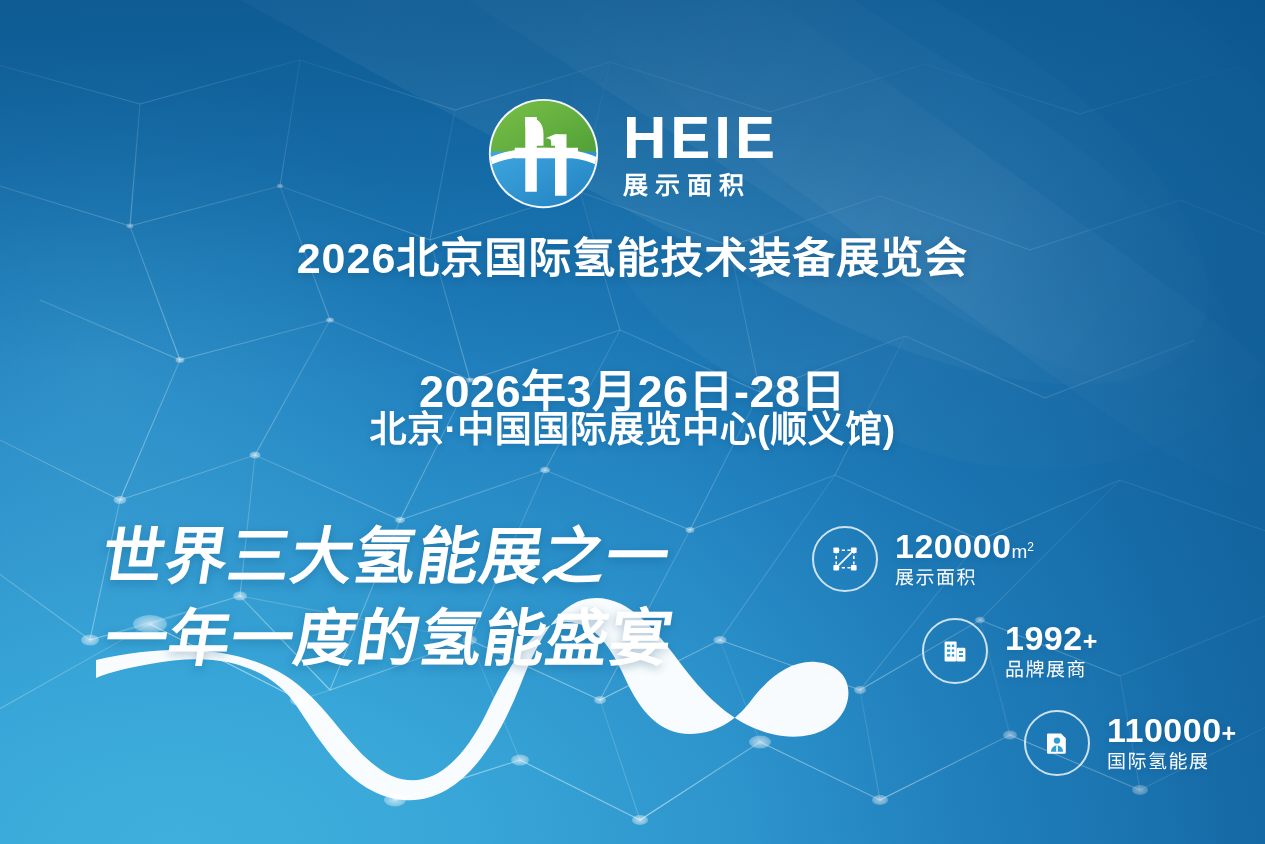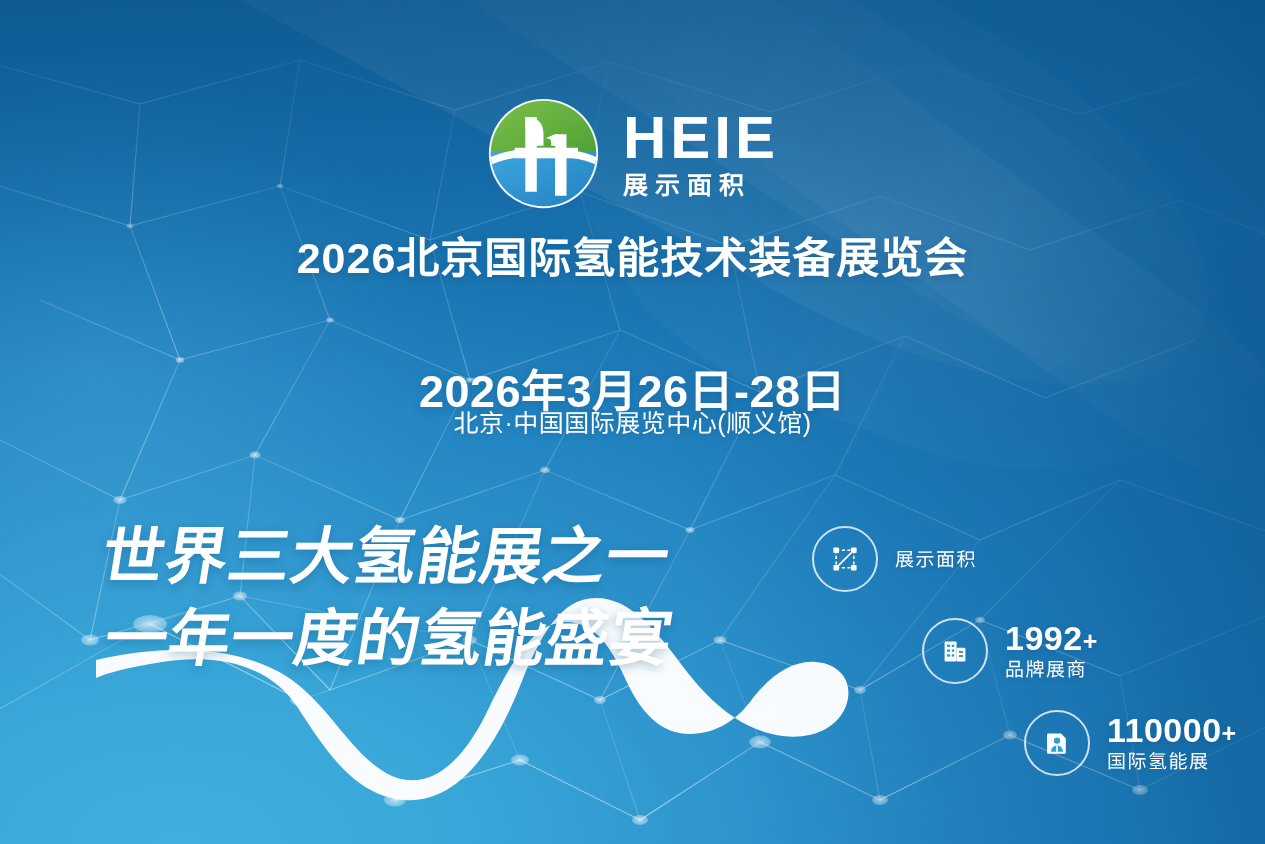--- a/index.html
+++ b/index.html
@@ -149,22 +149,22 @@
     color: #ffffff;
     letter-spacing: 0.5px;
     line-height: 1.08;
     text-shadow: 0 2px 8px rgba(7,60,100,0.26);
   }
   .venue {
     position: absolute;
     left: 0; right: 0;
     top: 408px;
     text-align: center;
-    font-size: 25px;
-    font-weight: 400;
+    font-size: 37px;
+    font-weight: 700;
     color: #ffffff;
     letter-spacing: 0.5px;
     line-height: 1.2;
     text-shadow: 0 2px 7px rgba(7,60,100,0.22);
   }
 
   
   .slogan {
     position: absolute;
     left: 96px;
@@ -392,20 +392,23 @@
             </g>
             <g fill="#ffffff">
               <rect x="5.5" y="5.5" width="7" height="7" rx="1"></rect>
               <rect x="27.5" y="5.5" width="7" height="7" rx="1"></rect>
               <rect x="5.5" y="27.5" width="7" height="7" rx="1"></rect>
               <rect x="27.5" y="27.5" width="7" height="7" rx="1"></rect>
             </g>
           </svg>
         </div>
         <div class="stat-text">
+          <div class="stat-value">
+            <span>120000</span><span class="unit"><span>m</span><sup>2</sup></span>
+          </div>
           <div class="stat-label">展示面积</div>
         </div>
       </div>
 
       <div class="stat stat-2">
         <div class="stat-icon">
           <svg viewBox="0 0 40 40" width="32" height="32" aria-hidden="true">
             <g fill="#ffffff">
               <rect x="7" y="8" width="15" height="25" rx="1.5"></rect>
               <rect x="22" y="16" width="11" height="17" rx="1.5"></rect>

